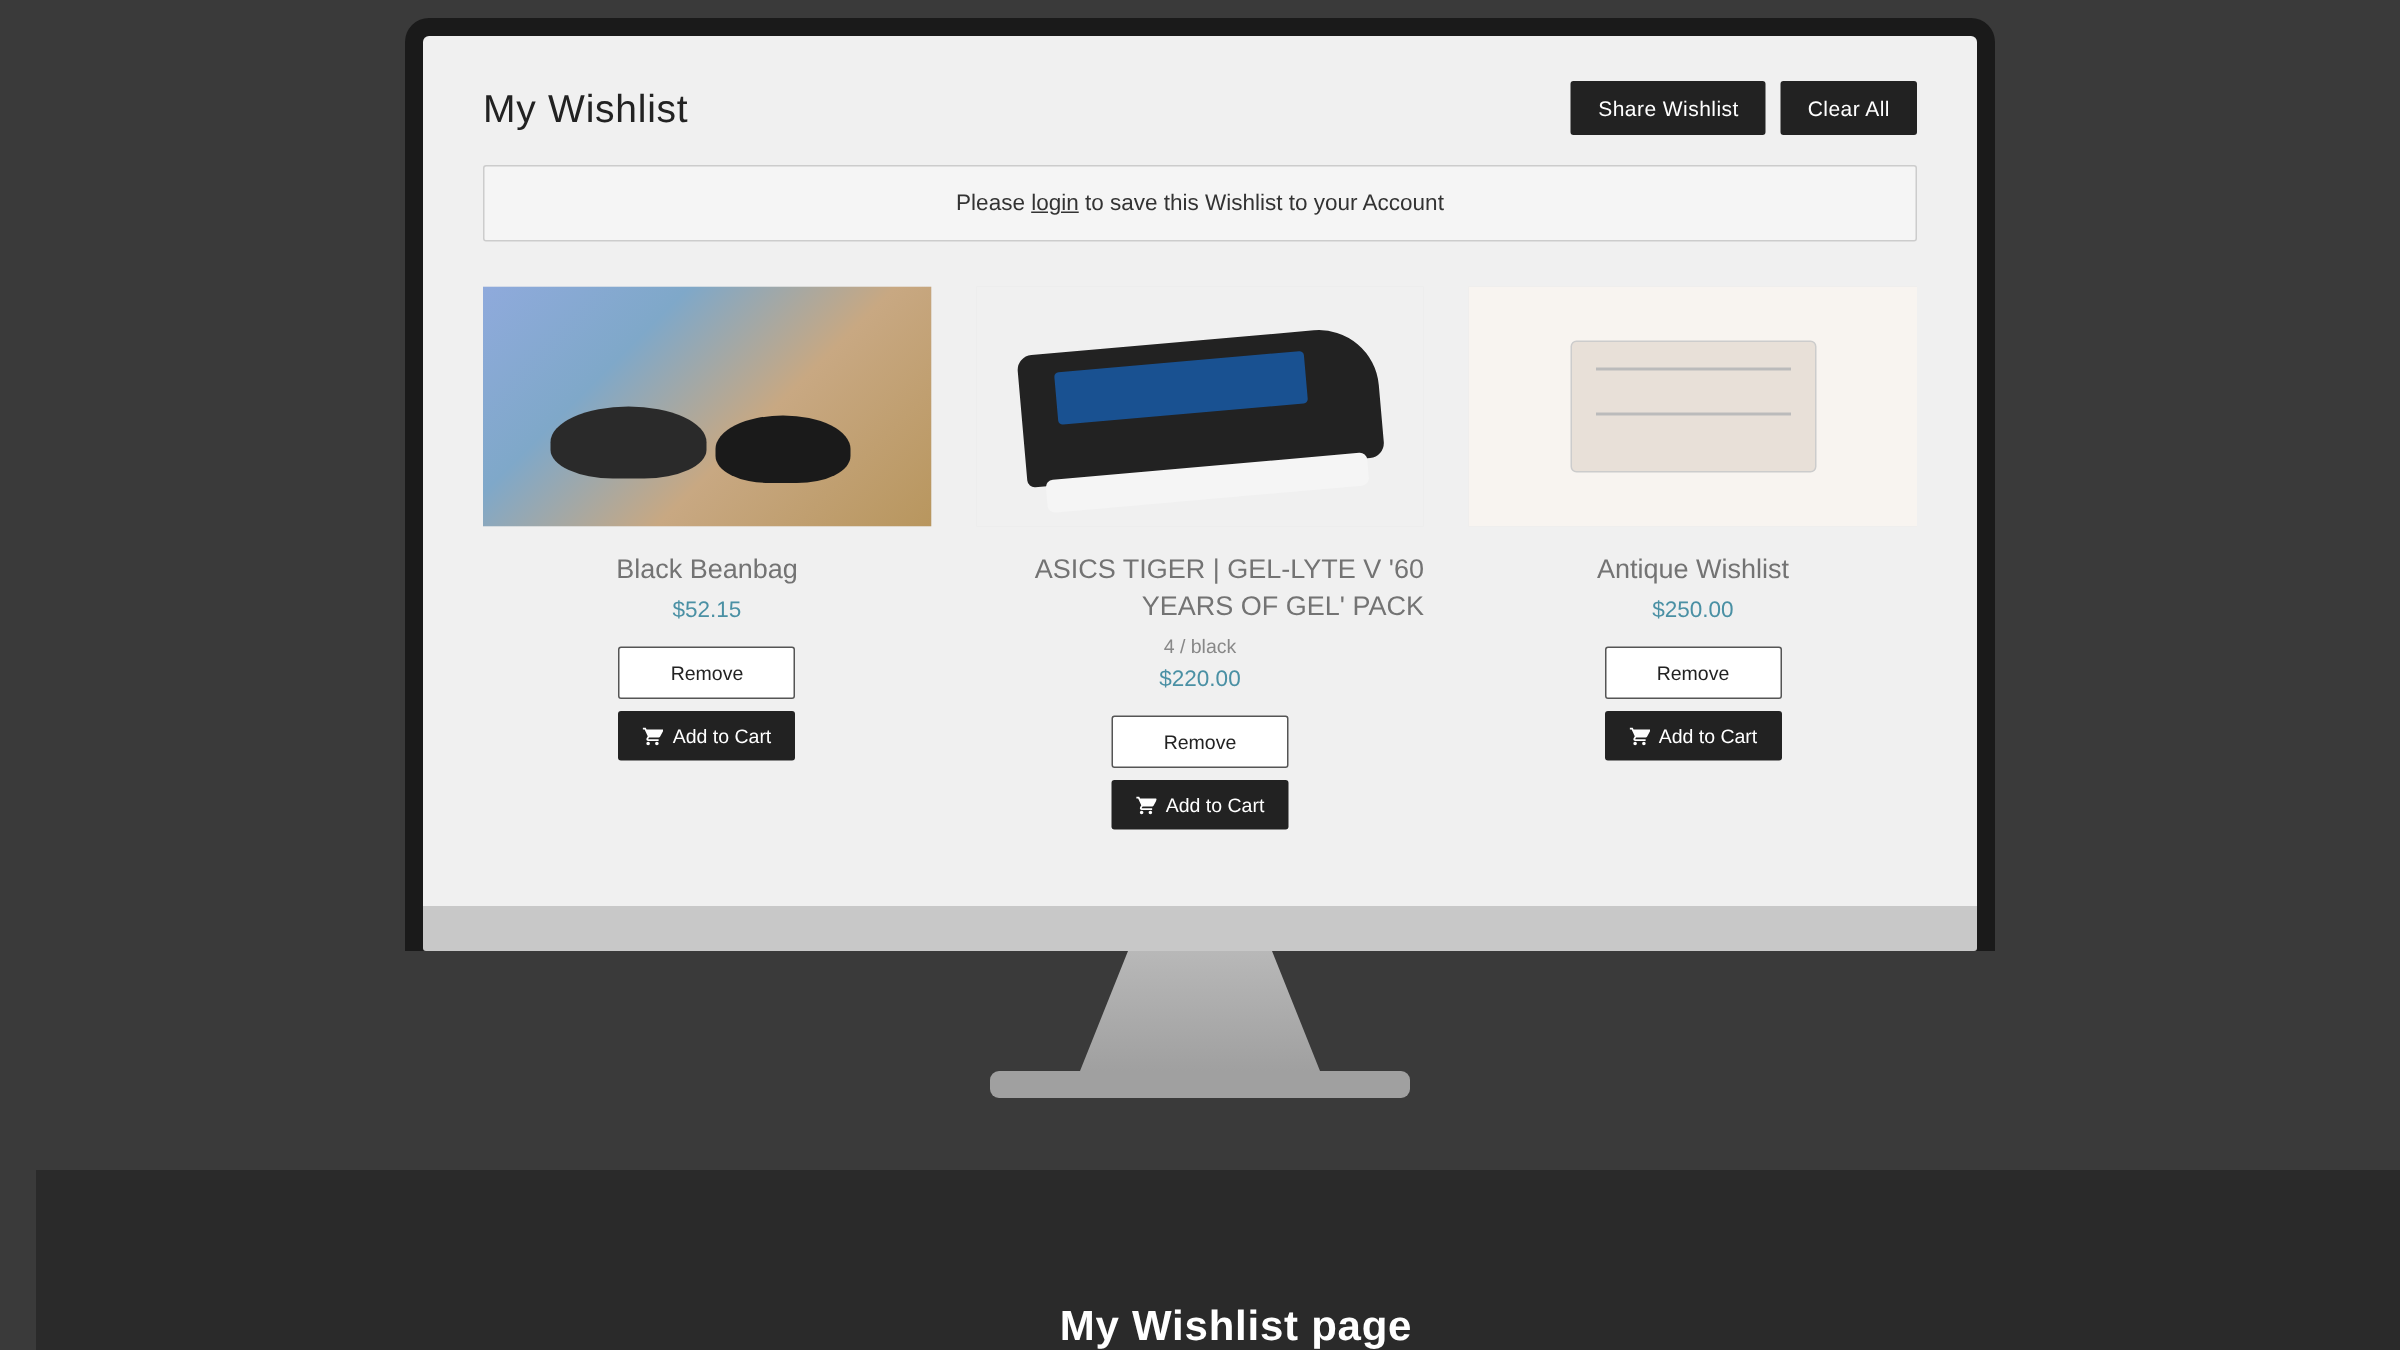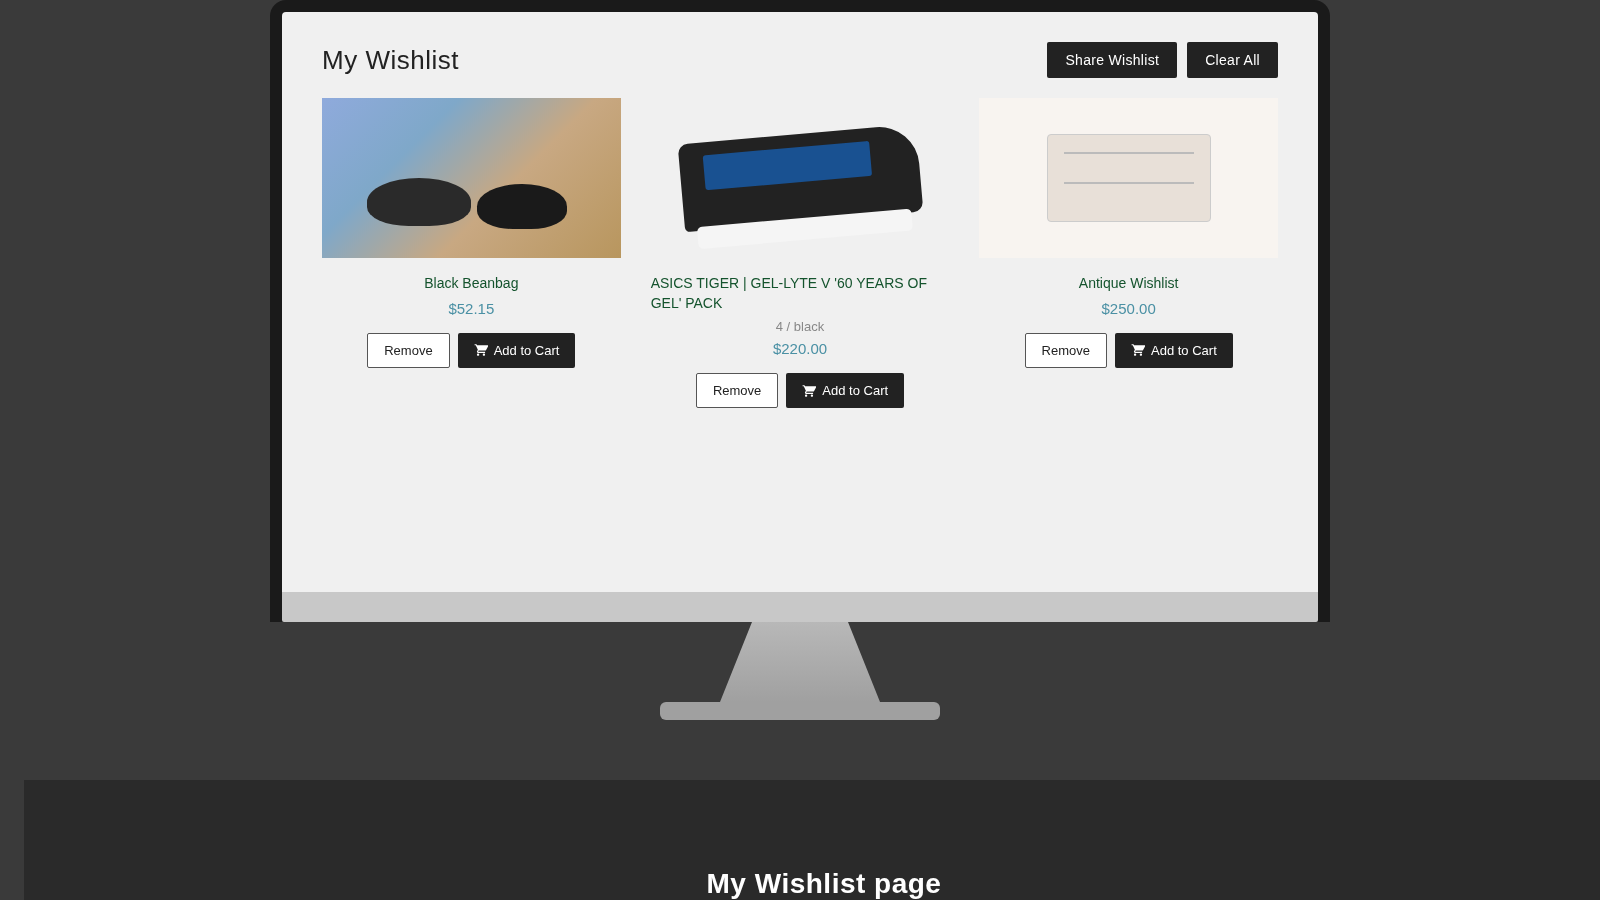--- a/index.html
+++ b/index.html
@@ -232,23 +232,23 @@
       content: '';
       position: absolute;
       top: 55%;
       left: 10%;
       right: 10%;
       height: 2px;
       background: #bbb;
     }
 
     .product-name {
-      font-size: 14px;
-      color: #14532d;
-      text-align: left;
+      font-size: 18px;
+      color: #737373;
+      text-align: right;
       margin-bottom: 6px;
       line-height: 1.4;
       font-weight: 400;
     }
 
     .product-variant {
       font-size: 13px;
       color: #888;
       text-align: center;
       margin-bottom: 6px;
@@ -259,20 +259,21 @@
       color: #4a90a4;
       text-align: center;
       margin-bottom: 16px;
       font-weight: 400;
     }
 
     .product-actions {
       display: flex;
       gap: 8px;
       justify-content: center;
+      flex-direction: column;
     }
 
     .btn-remove {
       background: #fff;
       color: #222;
       border: 1px solid #555;
       padding: 9px 16px;
       font-size: 13px;
       cursor: pointer;
       border-radius: 2px;
@@ -322,21 +323,21 @@
 
     
     .outer {
       position: relative;
       width: 1552px;
       height: 900px;
       background: #3a3a3a;
       display: flex;
       align-items: flex-start;
       justify-content: center;
-      padding-top: 0;
+      padding-top: 12px;
     }
 
     .monitor-wrapper {
       margin-top: 0;
       display: flex;
       flex-direction: column;
       align-items: center;
     }
   </style>
 </head>
@@ -350,20 +351,23 @@
         <div class="screen-inner">
 
           <div class="page-header">
             <h1 class="page-title">My Wishlist</h1>
             <div class="header-buttons">
               <button class="btn-dark">Share Wishlist</button>
               <button class="btn-dark">Clear All</button>
             </div>
           </div>
 
+          <div class="login-notice">
+            <span>Please </span><a href="#">login</a><span> to save this Wishlist to your Account</span>
+          </div>
 
           <div class="products-grid">
 
             <div class="product-card">
               <div class="product-image-container">
                 <div class="img-beanbag"></div>
               </div>
               <div class="product-name">Black Beanbag</div>
               <div class="product-price">$52.15</div>
               <div class="product-actions">

